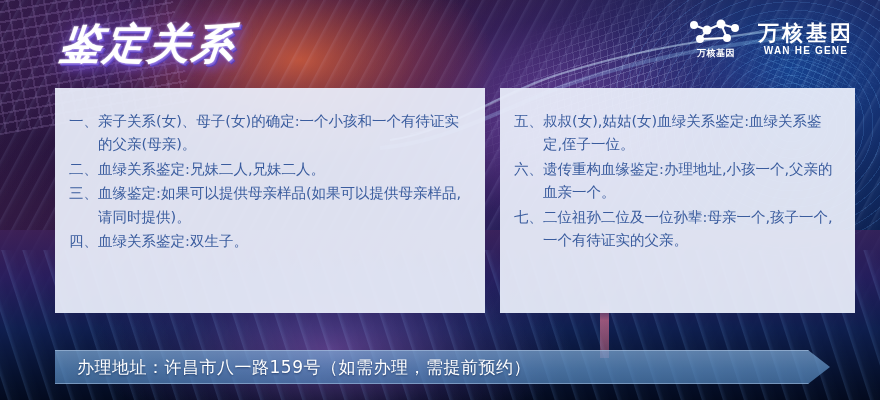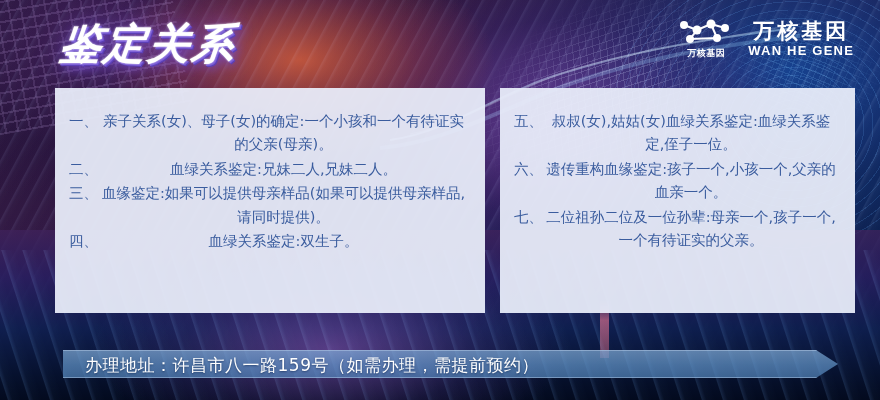--- a/index.html
+++ b/index.html
@@ -124,21 +124,21 @@
   .logo-sub {
     color:#fff; font-size:9px; font-weight:700; letter-spacing:.5px;
     font-family:"DejaVu Sans", sans-serif;
   }
   .logo-text { display:flex; flex-direction:column; align-items:center; gap:2px; }
   .logo-cn {
     color:#fff; font-size:21px; font-weight:700; letter-spacing:3px;
     font-family:"DejaVu Sans", sans-serif; line-height:1;
   }
   .logo-en {
-    color:#fff; font-size:13px; font-weight:700; letter-spacing:1.2px;
+    color:#fff; font-size:10px; font-weight:700; letter-spacing:1.2px;
     font-family:"Liberation Sans", sans-serif; line-height:1;
   }
 
   
   .panel {
     position:absolute;
     background: rgba(233,237,250,0.94);
     padding:22px 16px 18px 14px;
   }
   #panel-left  { left:55px;  top:88px; width:430px; height:225px; }
@@ -146,30 +146,30 @@
 
   .item {
     display:flex;
     color:#3a5c9e;
     font-family:"DejaVu Sans", sans-serif;
     font-size:14.5px;
     line-height:1.62;
     margin-bottom:1px;
   }
   .item .num { flex:0 0 auto; white-space:nowrap; }
-  .item .txt { flex:1 1 auto;text-align:center; }
+  .item .txt { flex:1 1 auto; }
 
   
   .banner {
-    position:absolute; left:55px; top:350px; width:775px; height:28px;
+    position:absolute; left:55px; top:350px; width:775px; height:34px;
     background: linear-gradient(180deg, rgba(125,168,212,0.72) 0%, rgba(96,146,198,0.72) 55%, rgba(84,134,188,0.70) 100%);
     border-top:1px solid rgba(200,220,245,.55);
     border-bottom:1px solid rgba(170,200,235,.35);
     clip-path: polygon(0 0, calc(100% - 22px) 0, 100% 50%, calc(100% - 22px) 100%, 0 100%);
-    display:flex; align-items:flex-end;margin-left:8px;
+    display:flex; align-items:center;
   }
   .banner-text {
     color:#ffffff;
     font-family:"DejaVu Sans", sans-serif;
     font-size:17px; font-weight:400; letter-spacing:.5px;
     padding-left:22px;
     text-shadow: 0 1px 2px rgba(10,30,70,.55);
   }
 </style>
 </head>
@@ -242,21 +242,21 @@
     </div>
   </div>
 
   <div class="panel" id="panel-right">
     <div class="item">
       <span class="num">五、</span>
       <span class="txt">叔叔(女),姑姑(女)血绿关系鉴定:血绿关系鉴定,侄子一位。</span>
     </div>
     <div class="item">
       <span class="num">六、</span>
-      <span class="txt">遗传重构血缘鉴定:孩子一个,小孩一个,父亲的血亲一个。</span>
+      <span class="txt">遗传重构血缘鉴定:办理地址,小孩一个,父亲的血亲一个。</span>
     </div>
     <div class="item">
       <span class="num">七、</span>
       <span class="txt">二位祖孙二位及一位孙辈:母亲一个,孩子一个,一个有待证实的父亲。</span>
     </div>
   </div>
 
   <div class="banner">
     <div class="banner-text">办理地址：许昌市八一路159号（如需办理，需提前预约）</div>
   </div>

